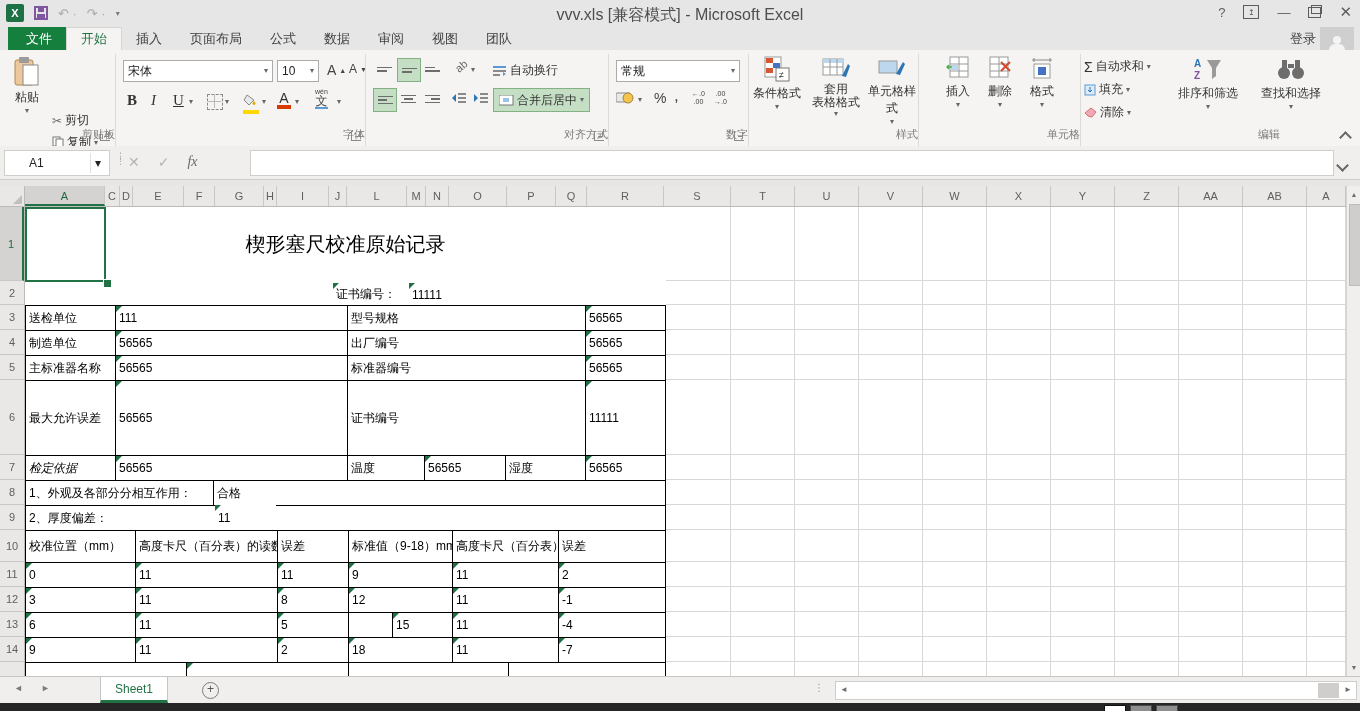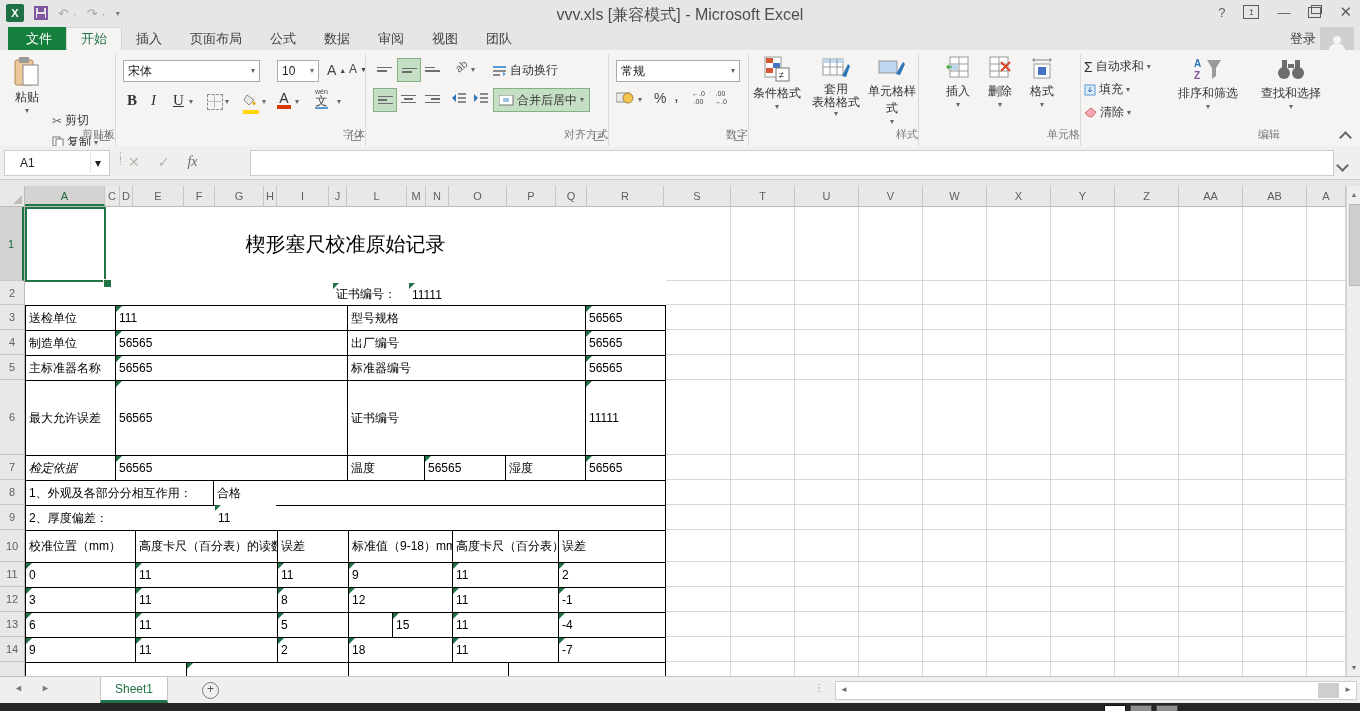--- a/index.html
+++ b/index.html
@@ -43,21 +43,21 @@
   .iconbox{display:inline-flex;align-items:center;justify-content:center}
   .green{background:#c5dfc5;border:1px solid #83b183}
   .albars{display:inline-block;width:15px}
   .albars i{display:block;height:1.5px;background:#6d6d6d;margin:2px 0}
   .bigbtn{position:absolute;text-align:center;font-size:12px;color:#333}
   .bigbtn .dd{display:block;margin-top:1px}
   .chev{display:inline-block;width:7px;height:7px;border-right:2px solid #666;border-bottom:2px solid #666;transform:rotate(45deg)}
   
   #fbar{left:0;top:146px;width:1360px;height:33px;background:#f0efed;border-bottom:1px solid #cfcccA}
   #namebox{left:4px;top:4px;width:104px;height:24px;background:#fff;border:1px solid #d0cecb;display:flex;align-items:center}
-  #namebox span{font-size:12px;color:#222;padding-left:15px}
+  #namebox span{font-size:12px;color:#222;padding-left:24px}
   #namebox .dd{margin-left:auto;margin-right:4px;border-left:1px solid #e0e0e0;padding:6px 4px}
   #fbtns{left:128px;top:4px;height:24px;display:flex;align-items:center;gap:18px;color:#b5b3b0;font-size:14px}
   #fx{color:#6a6a6a;font-family:"Liberation Serif",serif;font-style:italic;font-size:14px}
   #finput{left:250px;top:4px;width:1082px;height:24px;background:#fff;border:1px solid #d0cecb}
   #fexpand{left:1338px;top:10px}
   #spacer{left:0;top:180px;width:1360px;height:6px;background:#e6e6e6}
   
   #grid{left:0;top:186px;width:1360px;height:490px;background:#fff}
   #corner{left:0;top:0;width:25px;height:21px;background:#e9e8e6;border-right:1px solid #bdbbb9;border-bottom:1px solid #bdbbb9;box-sizing:border-box}
   #corner:after{content:"";position:absolute;right:2px;bottom:2px;width:0;height:0;border-left:9px solid transparent;border-bottom:9px solid #c0bfbd}
@@ -166,21 +166,21 @@
           <rect x="4" y="1" width="3" height="7" fill="#5b9bd5"></rect>
         </svg>
       <span>格式刷</span>
     </div>
     <div class="grplabel">剪贴板</div>
     <div class="launcher" style="left:100px"></div>
   </div>
   <div class="gsep" style="left:115px"></div>
 
   <div class="grp" style="left:115px;width:250px">
-    <div class="combo" style="left:8px;top:10px;width:137px">
+    <div class="combo" style="left:8px;top:10px;width:150px">
       <span>宋体</span>
         <span class="dd">▾</span>
     </div>
     <div class="combo" style="left:162px;top:10px;width:42px">
       <span>10</span>
         <span class="dd">▾</span>
     </div>
     <div class="minibtn" style="left:212px;top:12px;font-size:14px;color:#444">A<span style="font-size:7px;vertical-align:top">▲</span></div>
     <div class="minibtn" style="left:234px;top:12px;font-size:12px;color:#444">A<span style="font-size:7px;vertical-align:top">▼</span></div>
     <div class="minibtn" style="left:12px;top:42px;font-family:'Liberation Serif',serif;font-weight:bold;font-size:15px">B</div>

